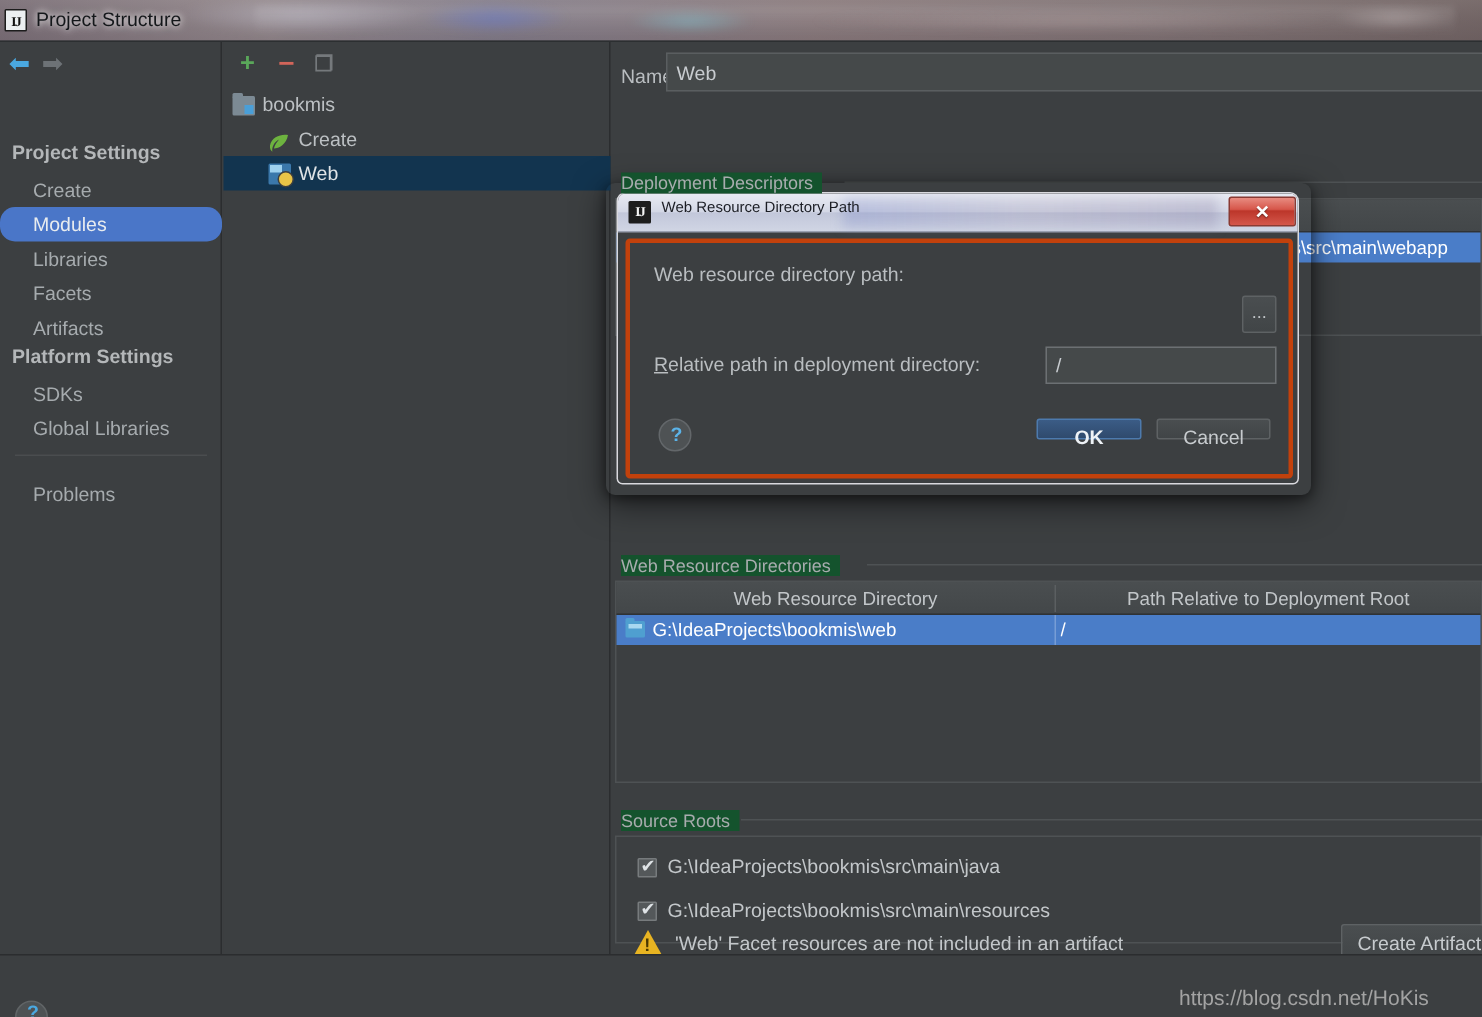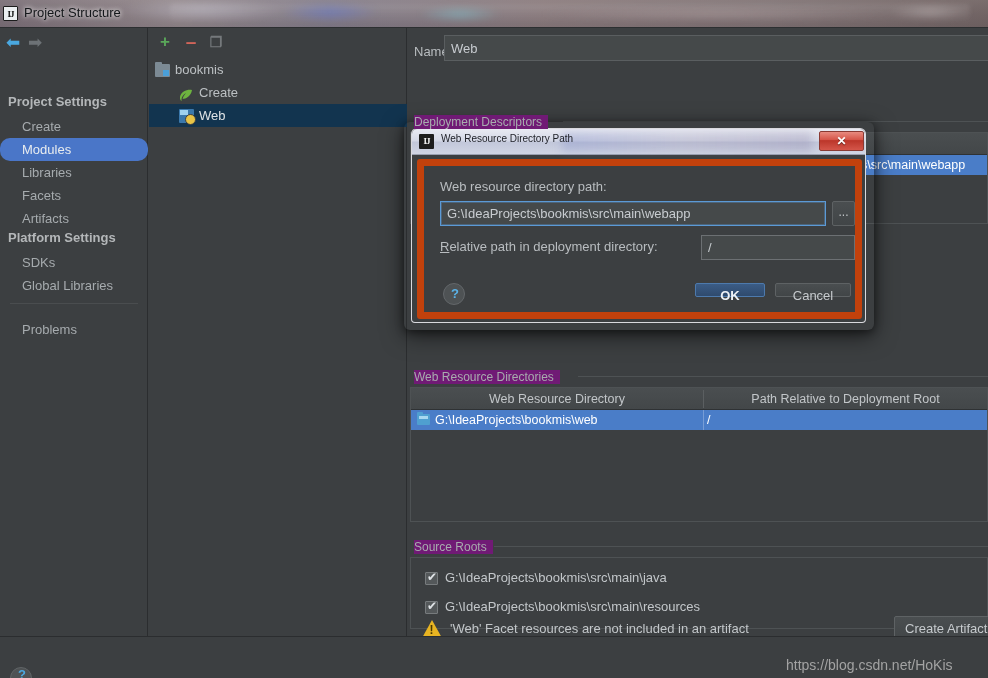--- a/index.html
+++ b/index.html
@@ -149,21 +149,21 @@
   }
   .name-row { position: absolute; left: 6px; top: 14px; }
   .lbl { font-size: 13px; color: #b9bdc0; }
   .name-field {
     position: absolute; left: 36px; top: 7px; width: 580px; height: 26px;
     background: #45494a; border: 1px solid #5a5e60;
     font-size: 13px; color: #c8ccd0; padding: 3px 6px; line-height: 19px;
   }
 
   .section-title {
-    position: absolute; font-size: 12px; color: #a8acae; background: #701a75;
+    position: absolute; font-size: 12px; color: #a8acae; background: #14532d;
     padding-right: 6px; z-index: 2;
   }
   .section-rule {
     position: absolute; height: 1px; background: #4e5254;
   }
 
   .tbl {
     position: absolute; background: #3c3f41;
     border: 1px solid #4e5254;
   }
@@ -284,21 +284,21 @@
   .dlg-close {
     position: absolute; right: 3px; top: 2px; width: 45px; height: 20px;
     border-radius: 2px; border: 1px solid #8a3a33;
     background: linear-gradient(180deg,#e88b80 0%, #d6564a 42%, #bc362a 48%, #d4564a 100%);
     color: #fff; font-size: 12px; font-weight: bold;
     text-align: center; line-height: 19px; z-index: 2;
     text-shadow: 0 1px 1px rgba(0,0,0,.5);
   }
   .dlg-inner {
     position: absolute; left: 5px; top: 30px; width: 445px; height: 160px;
-    background: #3c3f41; border: 7px solid #c2410c; border-radius: 3px;
+    background: #3c3f41; border: 3px solid #c2410c; border-radius: 3px;
   }
   .dlg-lbl { position: absolute; font-size: 13px; color: #b9bdc0; white-space: nowrap; }
   .dlg-input {
     position: absolute; background: #45494a; border: 1px solid #6c7073;
     font-size: 13px; color: #c8ccd0; padding: 0 6px;
   }
   .dlg-input.focused { border: 1px solid #5b9ad6; box-shadow: 0 0 0 1px rgba(91,154,214,.35) inset; }
   .browse-btn {
     position: absolute; background: linear-gradient(180deg,#4a4e50,#414547);
     border: 1px solid #5e6264; border-radius: 2px;
@@ -454,21 +454,20 @@
     <div class="dlg-titlebar">
       <div class="dlg-tb-glow"></div>
       <div class="dlg-ij">IJ</div>
       <div class="dlg-title">Web Resource Directory Path</div>
       <div class="dlg-close">✕</div>
     </div>
 
     <div class="dlg-inner">
       <div class="dlg-lbl" style="left:16px; top:13px">Web resource directory path:</div>
 
-      <div class="dlg-input focused" style="left:16px; top:35px; width:386px; height:25px; line-height:23px">G:\IdeaProjects\bookmis\src\main\webapp</div>
       <div class="browse-btn" style="left:408px; top:35px; width:23px; height:25px; line-height:20px">...</div>
 
       <div class="dlg-lbl" style="left:16px; top:73px"><u>R</u><span>elative path in deployment directory:</span></div>
       <div class="dlg-input" style="left:277px; top:69px; width:154px; height:25px; line-height:23px">/</div>
 
       <div class="help-circ" style="left:19px; top:117px"></div>
       <div class="dlg-btn primary" style="left:271px; top:117px; width:70px">OK</div>
       <div class="dlg-btn normal" style="left:351px; top:117px; width:76px">Cancel</div>
     </div>
   </div>

